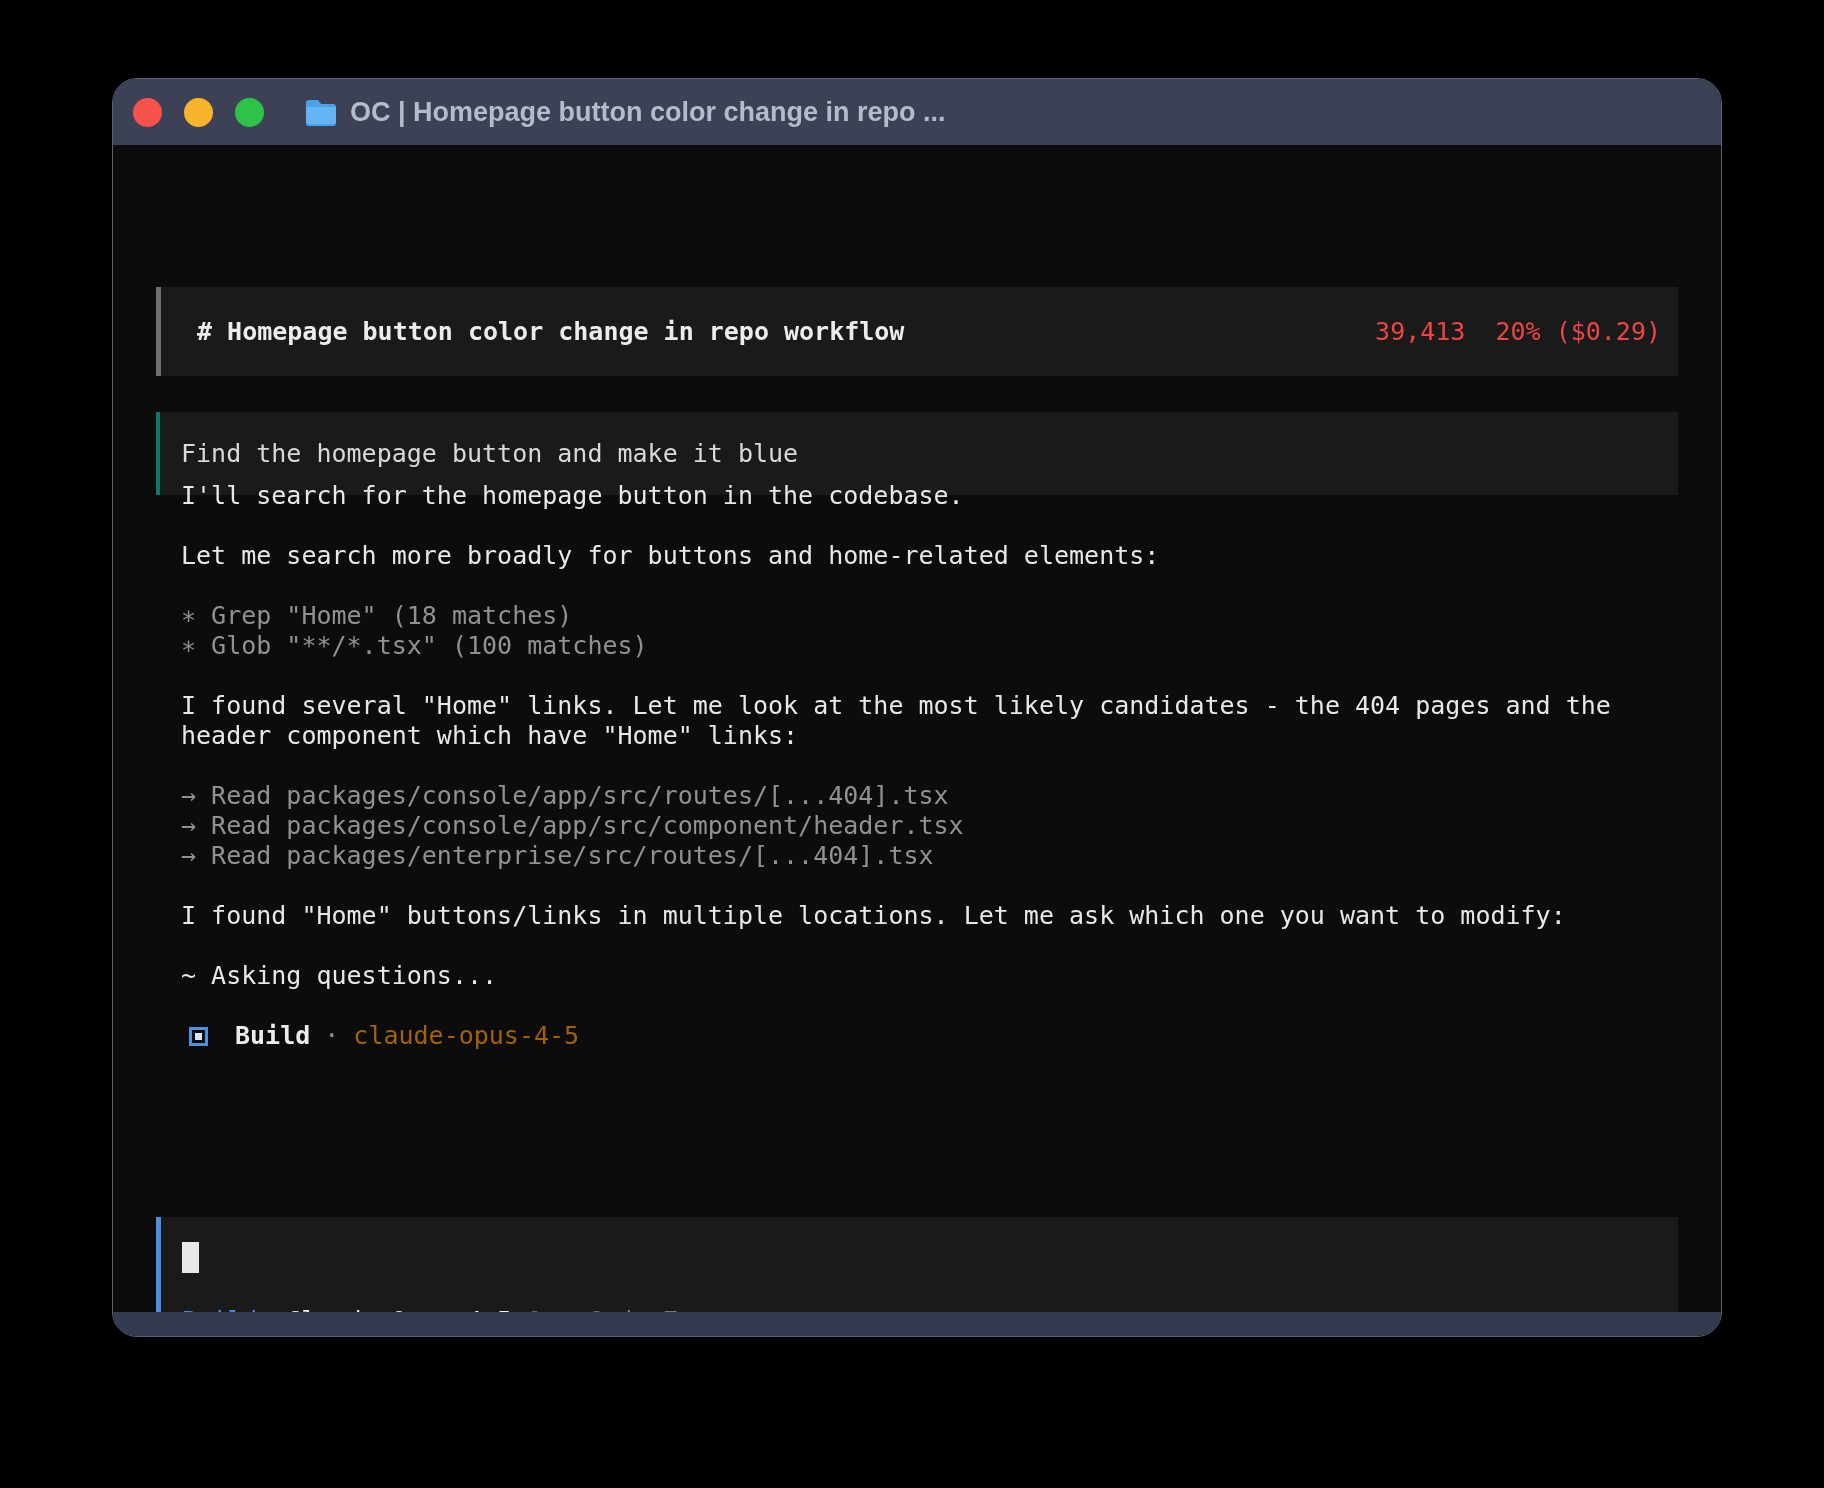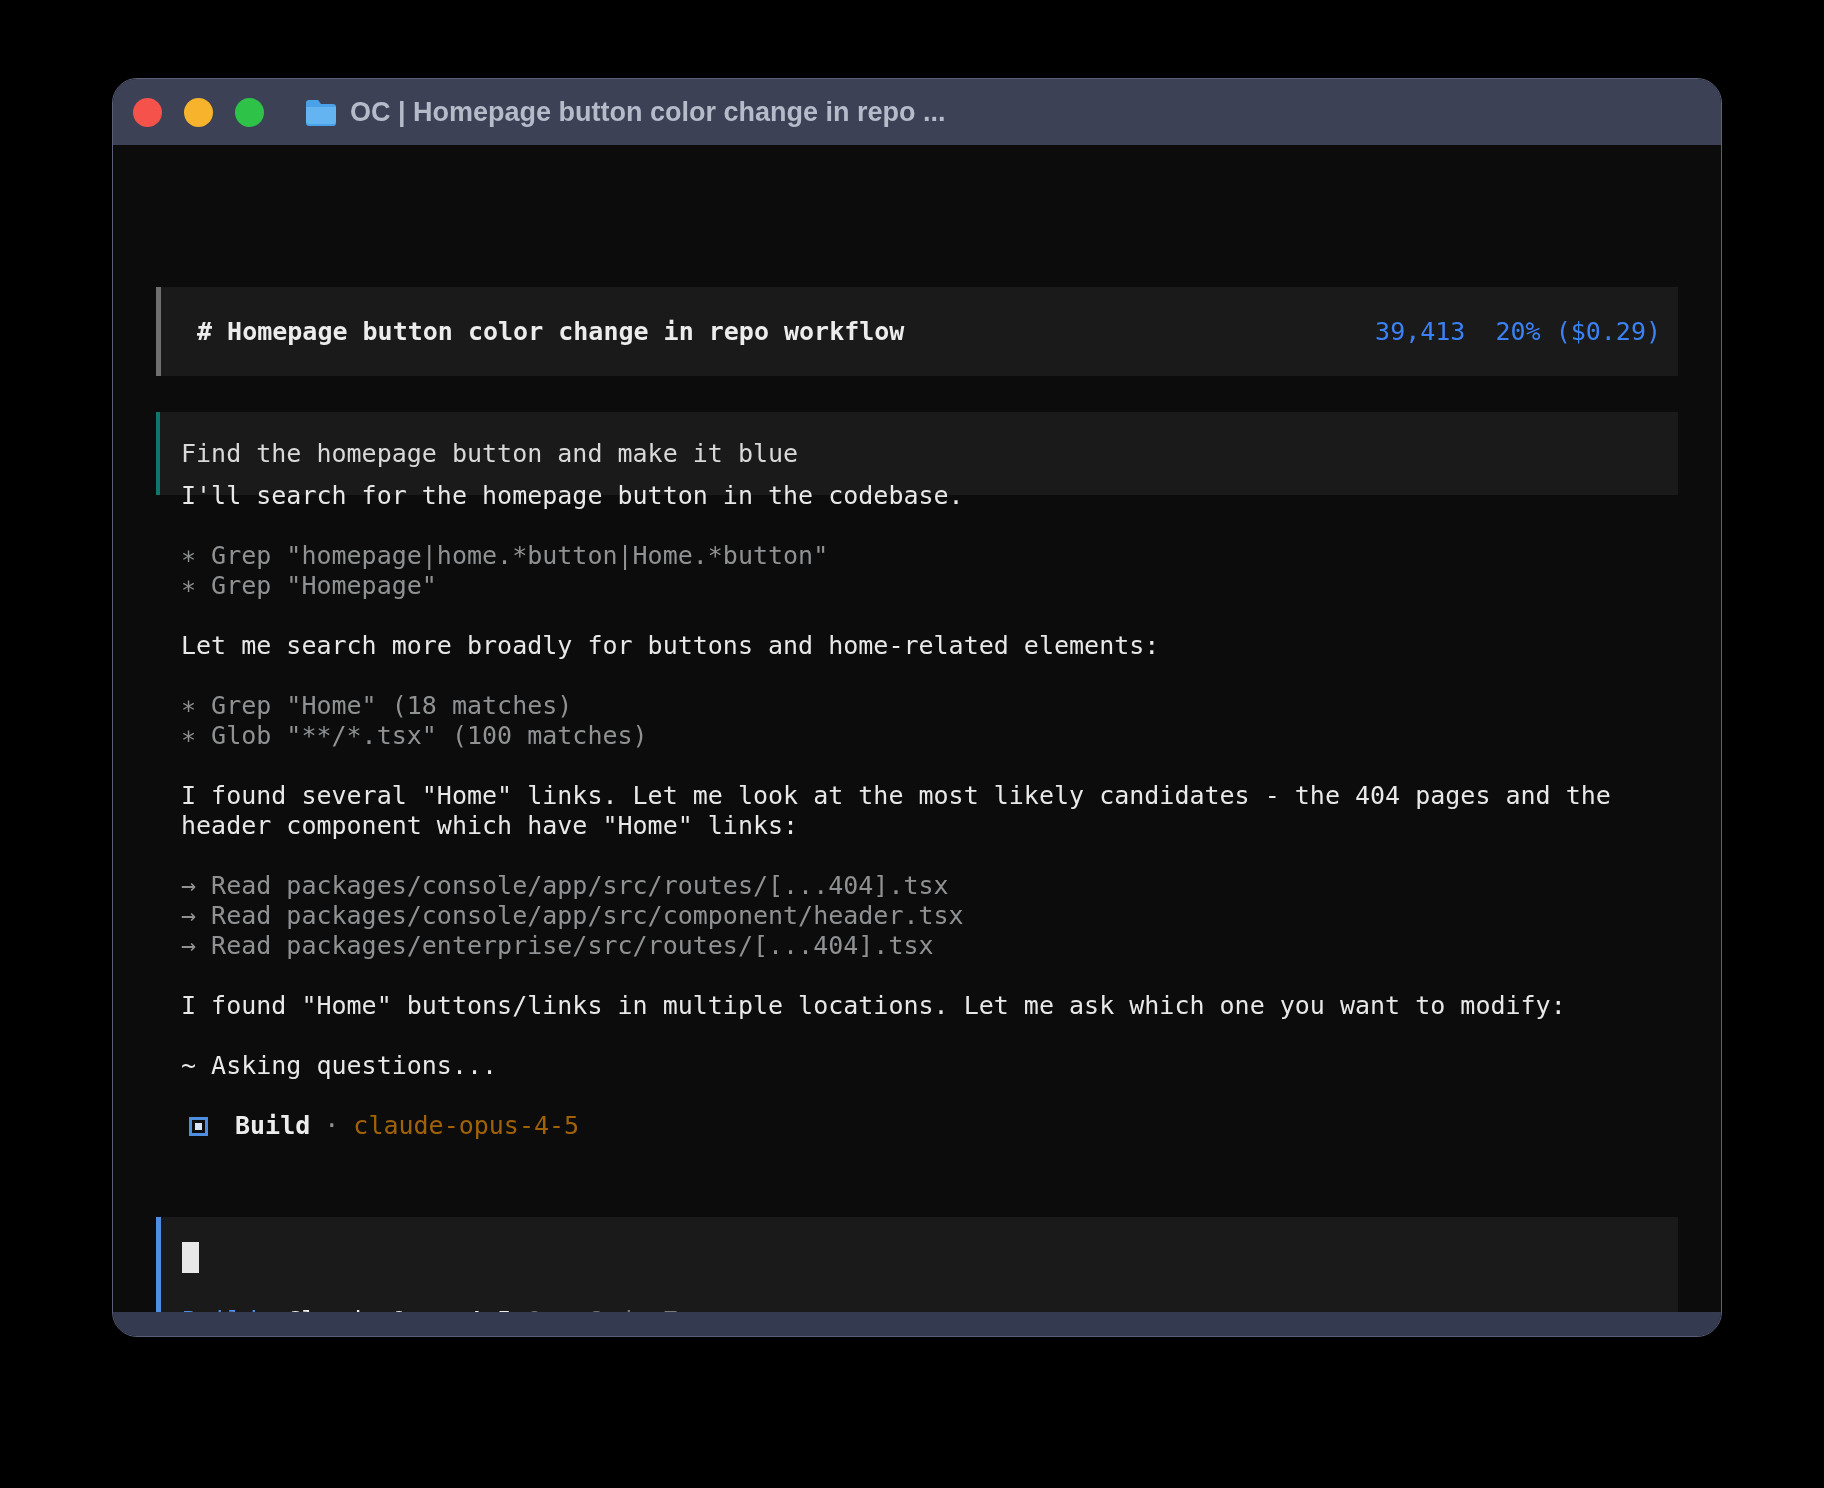--- a/index.html
+++ b/index.html
@@ -42,21 +42,21 @@
     margin-top: 47px;
   }
   .header-panel {
     top: 95px; height: 89px;
     border-left: 5px solid #6f6f6f;
     display: flex; align-items: center;
     padding-left: 36px; padding-right: 17px;
     font-size: 25px;
   }
   .header-title { font-weight: bold; color: #ececec; white-space: pre; }
-  .header-stats { margin-left: auto; color: #3b82f6; white-space: pre; display: flex; }
+  .header-stats { margin-left: auto; color: #ef4444; white-space: pre; display: flex; }
   .header-stats .tokens { margin-right: 30px; }
 
   .user-panel {
     top: 220px; height: 83px;
     border-left: 4px solid #0f766e;
     display: flex; align-items: center;
     padding-left: 21px;
     font-size: 25px; color: #d9d9d9; white-space: pre;
   }
 
@@ -143,24 +143,20 @@
       </span>
     </div>
 
     <div class="panel user-panel">
       <span>Find the homepage button and make it blue</span>
     </div>
 
     <div class="transcript">
       <div class="block para">I'll search for the homepage button in the codebase.</div>
 
-      <div class="block">
-        <div class="tool-line">∗ Grep "homepage|home.*button|Home.*button"</div>
-        <div class="tool-line">∗ Grep "Homepage"</div>
-      </div>
 
       <div class="block para">Let me search more broadly for buttons and home-related elements:</div>
 
       <div class="block">
         <div class="tool-line">∗ Grep "Home" (18 matches)</div>
         <div class="tool-line">∗ Glob "**/*.tsx" (100 matches)</div>
       </div>
 
       <div class="block para">I found several "Home" links. Let me look at the most likely candidates - the 404 pages and the header component which have "Home" links:</div>
 

